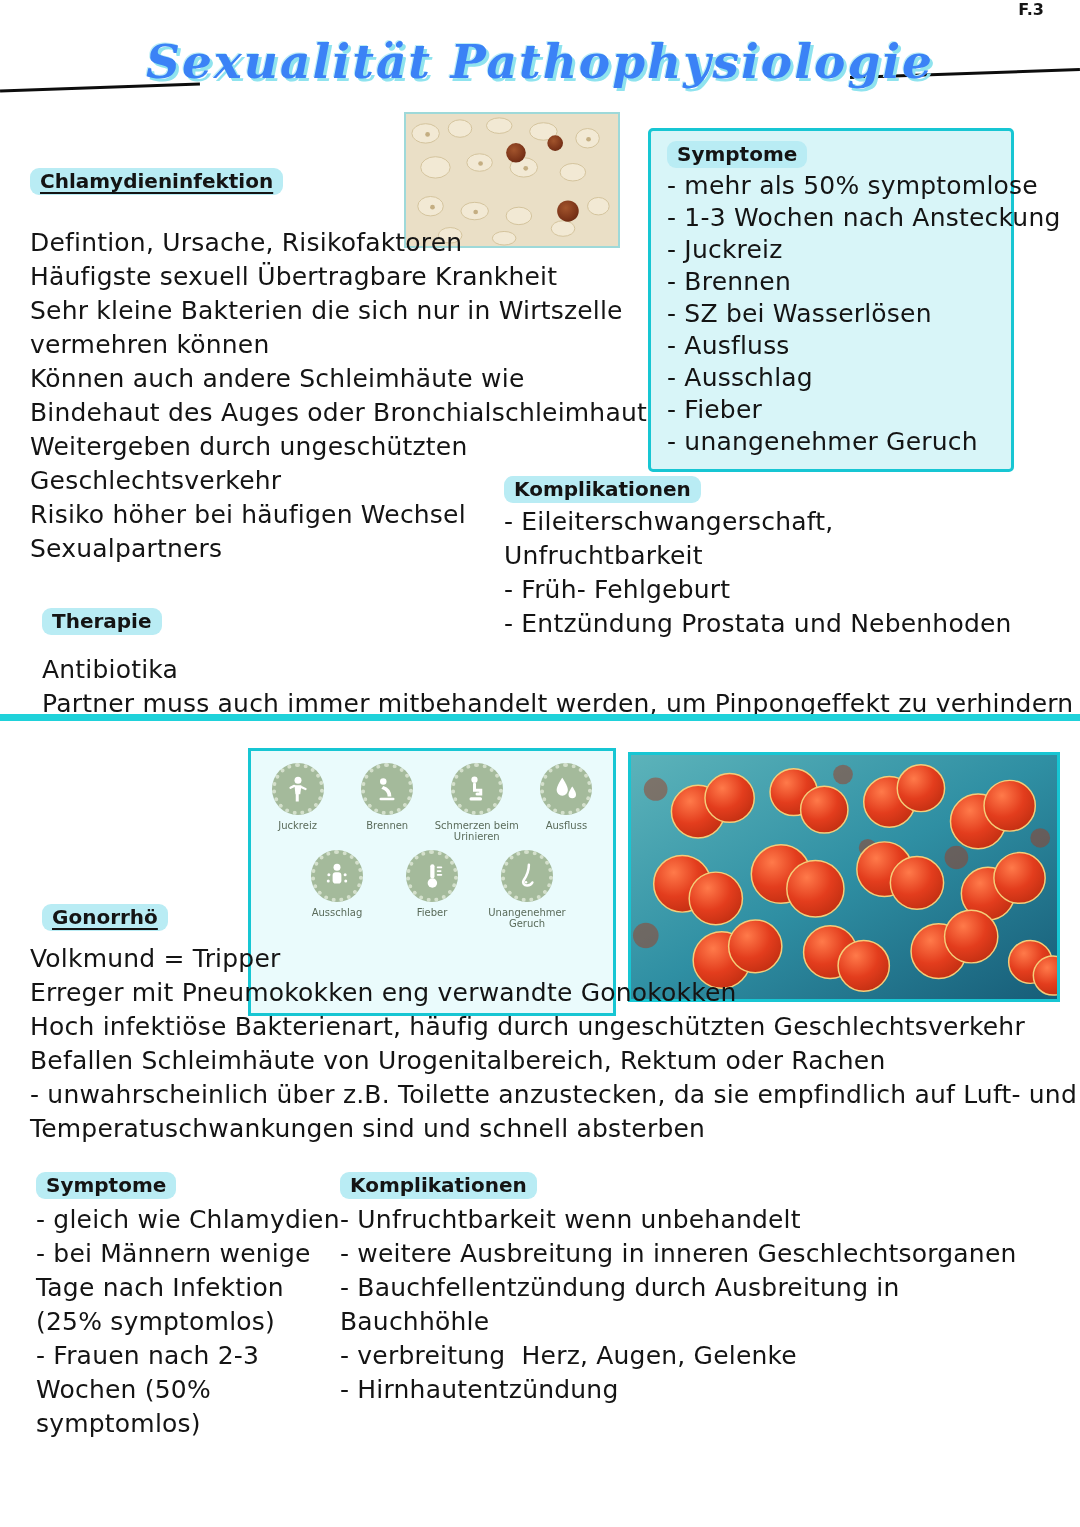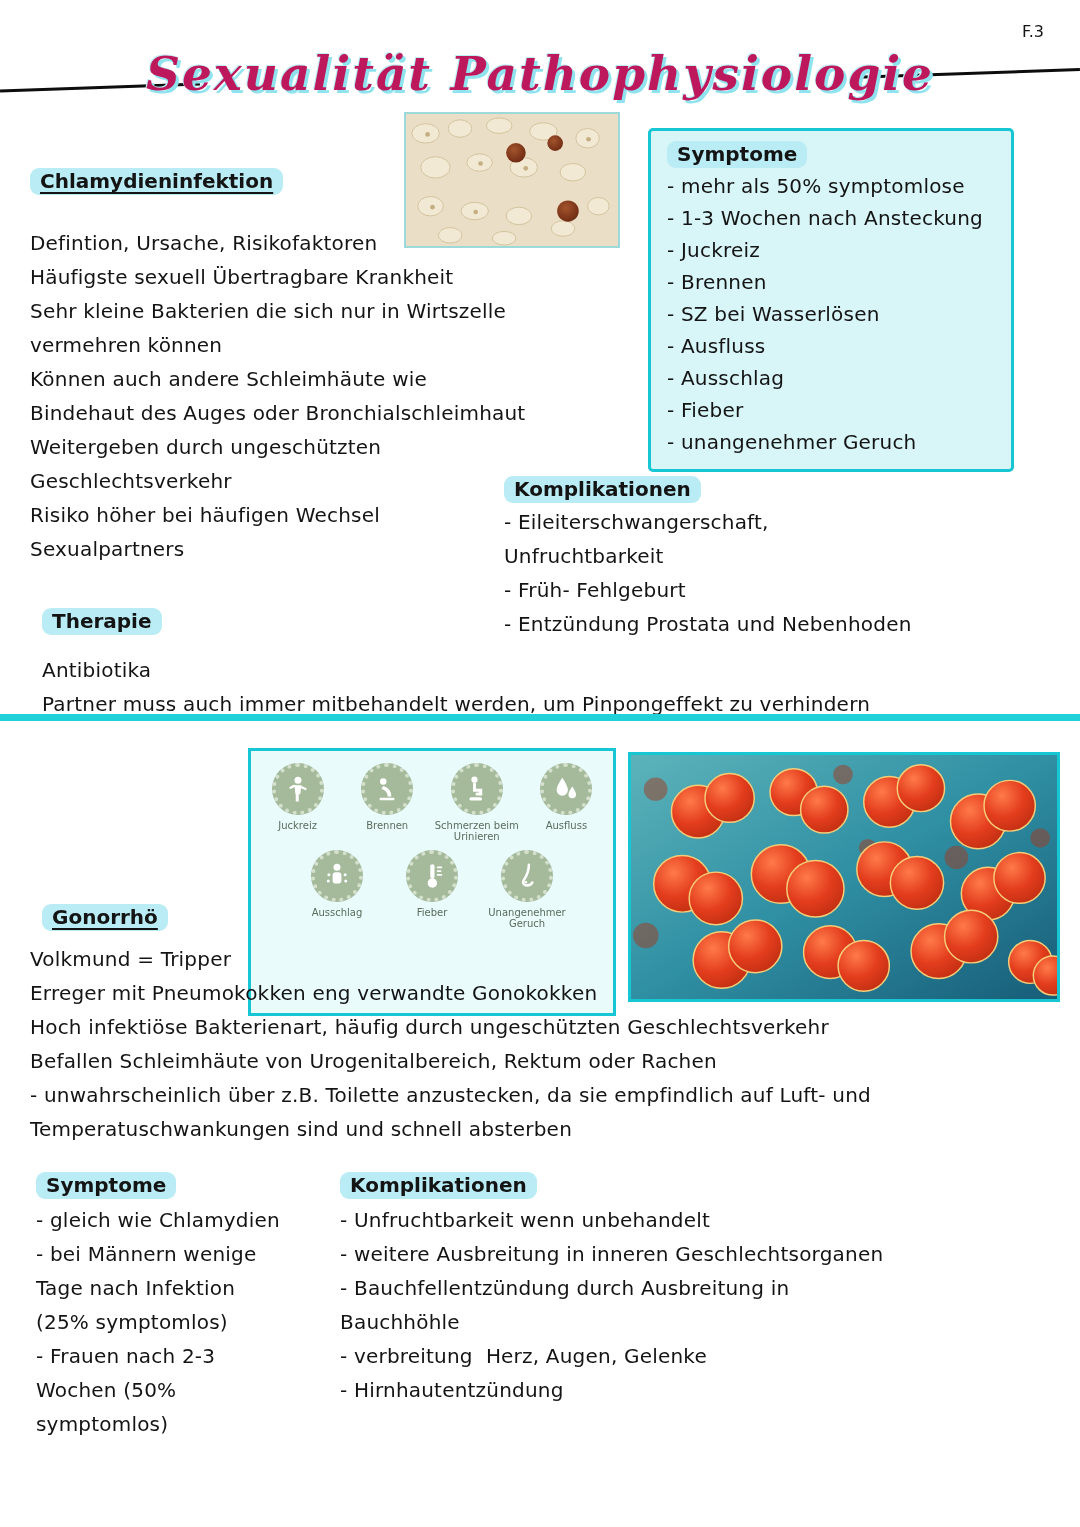--- a/index.html
+++ b/index.html
@@ -1,35 +1,34 @@
 <!DOCTYPE html>
 <html><head>
 <meta charset="utf-8">
 <style>
   * { margin:0; padding:0; box-sizing:border-box; }
   html,body { background:#ffffff; }
   .page {
     position:relative; width:1080px; height:1527px; background:#ffffff;
     font-family:"DejaVu Sans", sans-serif; color:#141414; overflow:hidden;
   }
-  .line { white-space:pre; font-size:20px; line-height:34px; letter-spacing:.2px; }
+  .line { white-space:pre; font-size:25px; line-height:34px; letter-spacing:.2px; }
   .hl {
     display:inline-block; background:#b9ecf4; border-radius:9px;
     padding:1px 10px 2px; font-weight:bold; font-size:20px;
   }
   .underl { text-decoration:underline; text-decoration-thickness:2px; text-underline-offset:4px; }
 
-  #pagenum { position:absolute; top:22px; right:36px; font-size:16px; font-weight:normal; }
+  #pagenum { position:absolute; top:0; right:36px; font-size:16px; font-weight:bold; }
 
   #title {
     position:absolute; top:34px; left:0; width:100%; text-align:center;
     font-family:"DejaVu Serif", serif; font-style:italic; font-weight:bold;
-    font-size:47px; letter-spacing:2px; color:#be185d;
+    font-size:47px; letter-spacing:2px; color:#3b82f6;
     text-shadow: 3px 3px 0 #8fe3ee, -1px -1px 0 #bdeef5;
-    margin-top: 12px;
   }
   #line-left  { position:absolute; top:86px; left:0;   width:200px; height:3px; background:#0d0d0d; transform:rotate(-2deg); }
   #line-right { position:absolute; top:72px; left:850px; width:230px; height:3px; background:#0d0d0d; transform:rotate(-2deg); }
 
   #chl-heading { position:absolute; top:168px; left:30px; }
 
   #micrograph {
     position:absolute; top:112px; left:404px; width:216px; height:136px;
     border:2px solid #9ed9d9; background:#eadfc6;
   }

